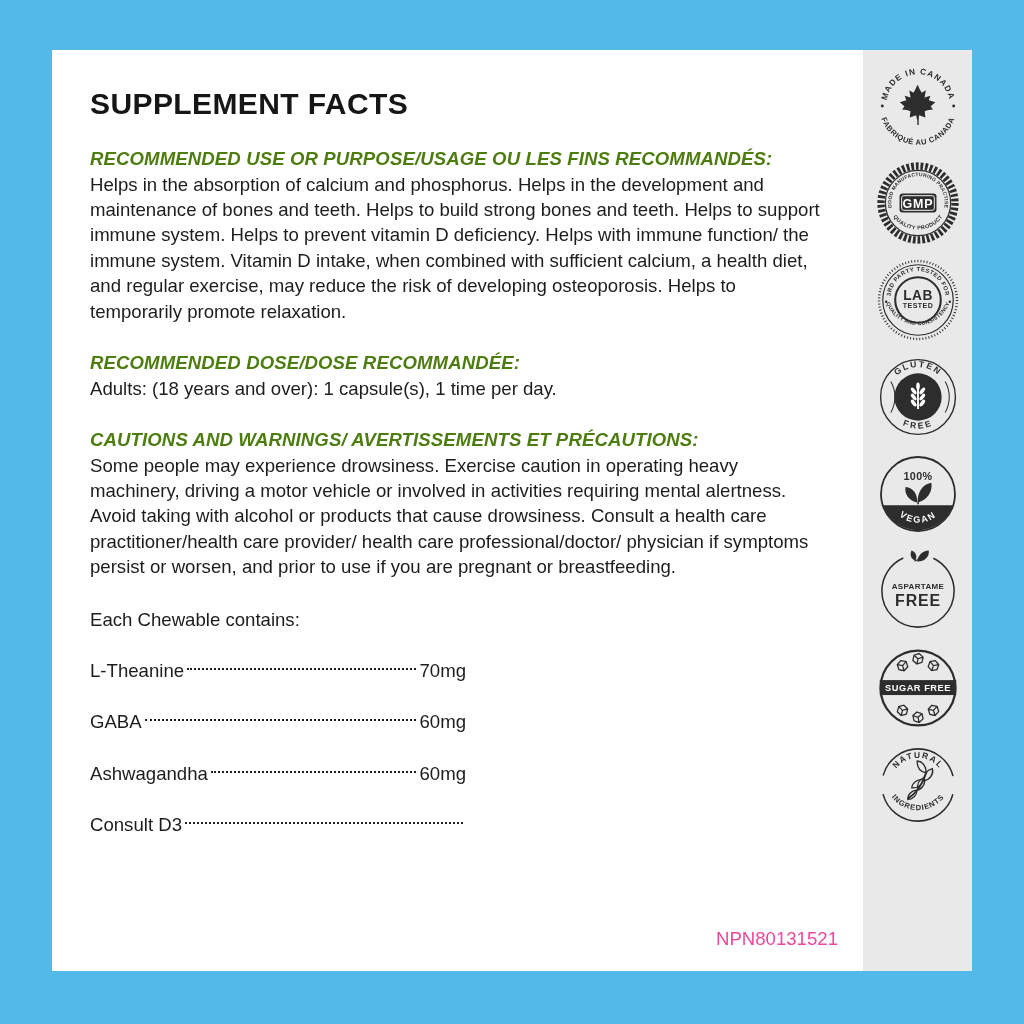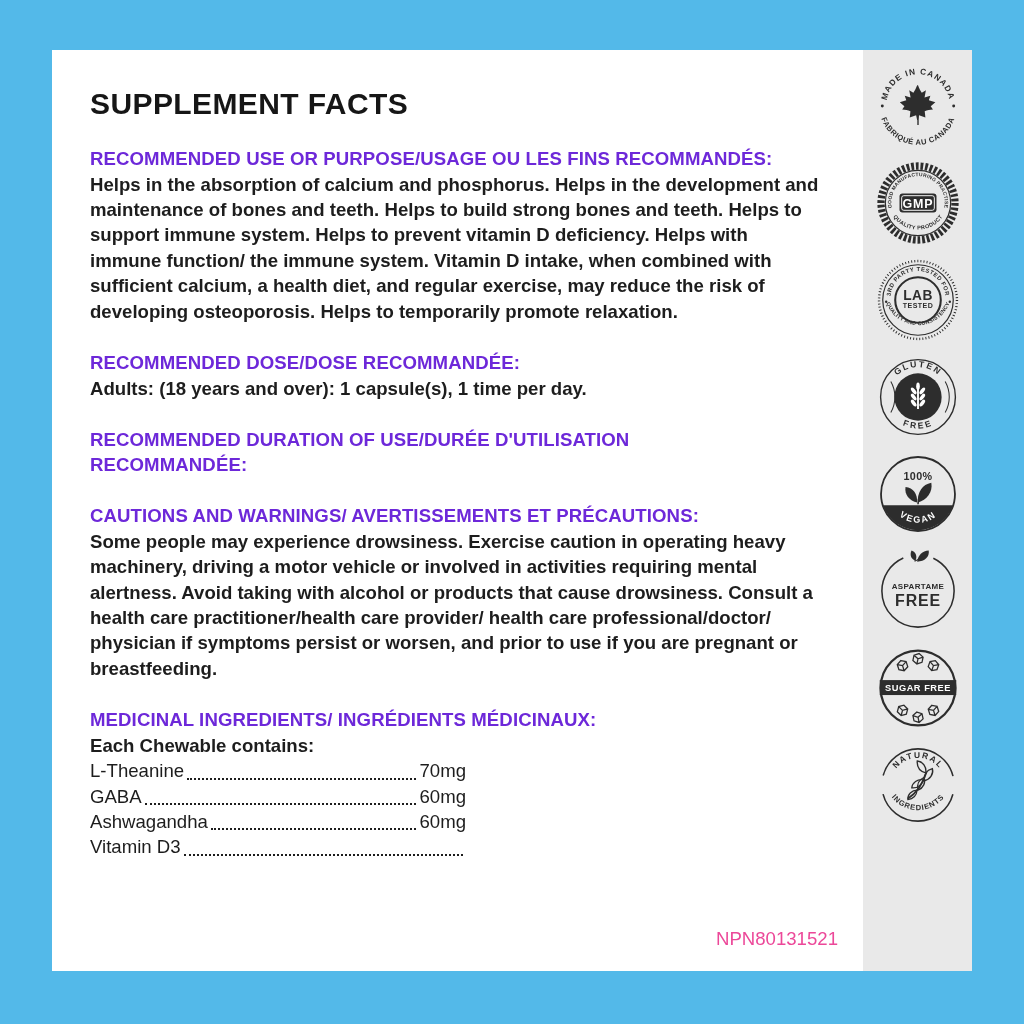--- a/index.html
+++ b/index.html
@@ -18,26 +18,26 @@
     padding:38px 43px 4px 38px;
     font-size:18.6px;line-height:25.4px;
   }
   .title{
     font-size:30px;line-height:32px;font-weight:bold;
     letter-spacing:.4px;color:#161616;margin:0 0 2px 0;
   }
   .section{margin-top:27px;}
   .section h2{
     font-size:18.6px;line-height:24.6px;font-weight:bold;
-    margin:0;color:#6d28d9;letter-spacing:.1px;
+    margin:0;color:#4d7c0f;letter-spacing:.1px;font-style:italic;
   }
   .section h2.narrow{max-width:640px;}
-  .section p{margin:0;max-width:730px;font-weight:bold;}
+  .section p{margin:0;max-width:730px;}
   .ing-rows{width:376px;margin-top:0;}
-  .ing-row{display:flex;align-items:flex-end;}
+  .ing-row{display:flex;align-items:center;margin-top:26px;}
   .ing-name{white-space:nowrap;}
   .ing-leader{
     flex:1;border-bottom:2.2px dotted #1d1d1d;
     margin:0 3px 4px 3px;min-width:8px;
   }
   .ing-amount{white-space:nowrap;}
   .npn{
     position:absolute;right:25px;bottom:20px;
     font-size:18.6px;color:#ec4899;
   }
@@ -62,49 +62,47 @@
       <h2>RECOMMENDED USE OR PURPOSE/USAGE OU LES FINS RECOMMANDÉS:</h2>
       <p>Helps in the absorption of calcium and phosphorus. Helps in the development and maintenance of bones and teeth. Helps to build strong bones and teeth. Helps to support immune system. Helps to prevent vitamin D deficiency. Helps with immune function/ the immune system. Vitamin D intake, when combined with sufficient calcium, a health diet, and regular exercise, may reduce the risk of developing osteoporosis. Helps to temporarily promote relaxation.</p>
     </div>
 
     <div class="section">
       <h2>RECOMMENDED DOSE/DOSE RECOMMANDÉE:</h2>
       <p>Adults: (18 years and over): 1 capsule(s), 1 time per day.</p>
     </div>
 
     <div class="section">
-      <h2 class="narrow">RECOMMENDED DURATION OF USE/DURÉE D'UTILISATION RECOMMANDÉE:</h2>
     </div>
 
     <div class="section">
       <h2>CAUTIONS AND WARNINGS/ AVERTISSEMENTS ET PRÉCAUTIONS:</h2>
       <p>Some people may experience drowsiness. Exercise caution in operating heavy machinery, driving a motor vehicle or involved in activities requiring mental alertness. Avoid taking with alcohol or products that cause drowsiness. Consult a health care practitioner/health care provider/ health care professional/doctor/ physician if symptoms persist or worsen, and prior to use if you are pregnant or breastfeeding.</p>
     </div>
 
     <div class="section">
-      <h2>MEDICINAL INGREDIENTS/ INGRÉDIENTS MÉDICINAUX:</h2>
       <p>Each Chewable contains:</p>
       <div class="ing-rows">
         <div class="ing-row">
           <span class="ing-name">L-Theanine</span>
           <span class="ing-leader"></span>
           <span class="ing-amount">70mg</span>
         </div>
         <div class="ing-row">
           <span class="ing-name">GABA</span>
           <span class="ing-leader"></span>
           <span class="ing-amount">60mg</span>
         </div>
         <div class="ing-row">
           <span class="ing-name">Ashwagandha</span>
           <span class="ing-leader"></span>
           <span class="ing-amount">60mg</span>
         </div>
         <div class="ing-row">
-          <span class="ing-name">Vitamin D3</span>
+          <span class="ing-name">Consult D3</span>
           <span class="ing-leader"></span>
         </div>
       </div>
     </div>
 
     <div class="npn">NPN80131521</div>
   </div>
 
   <div class="sidebar">
 

